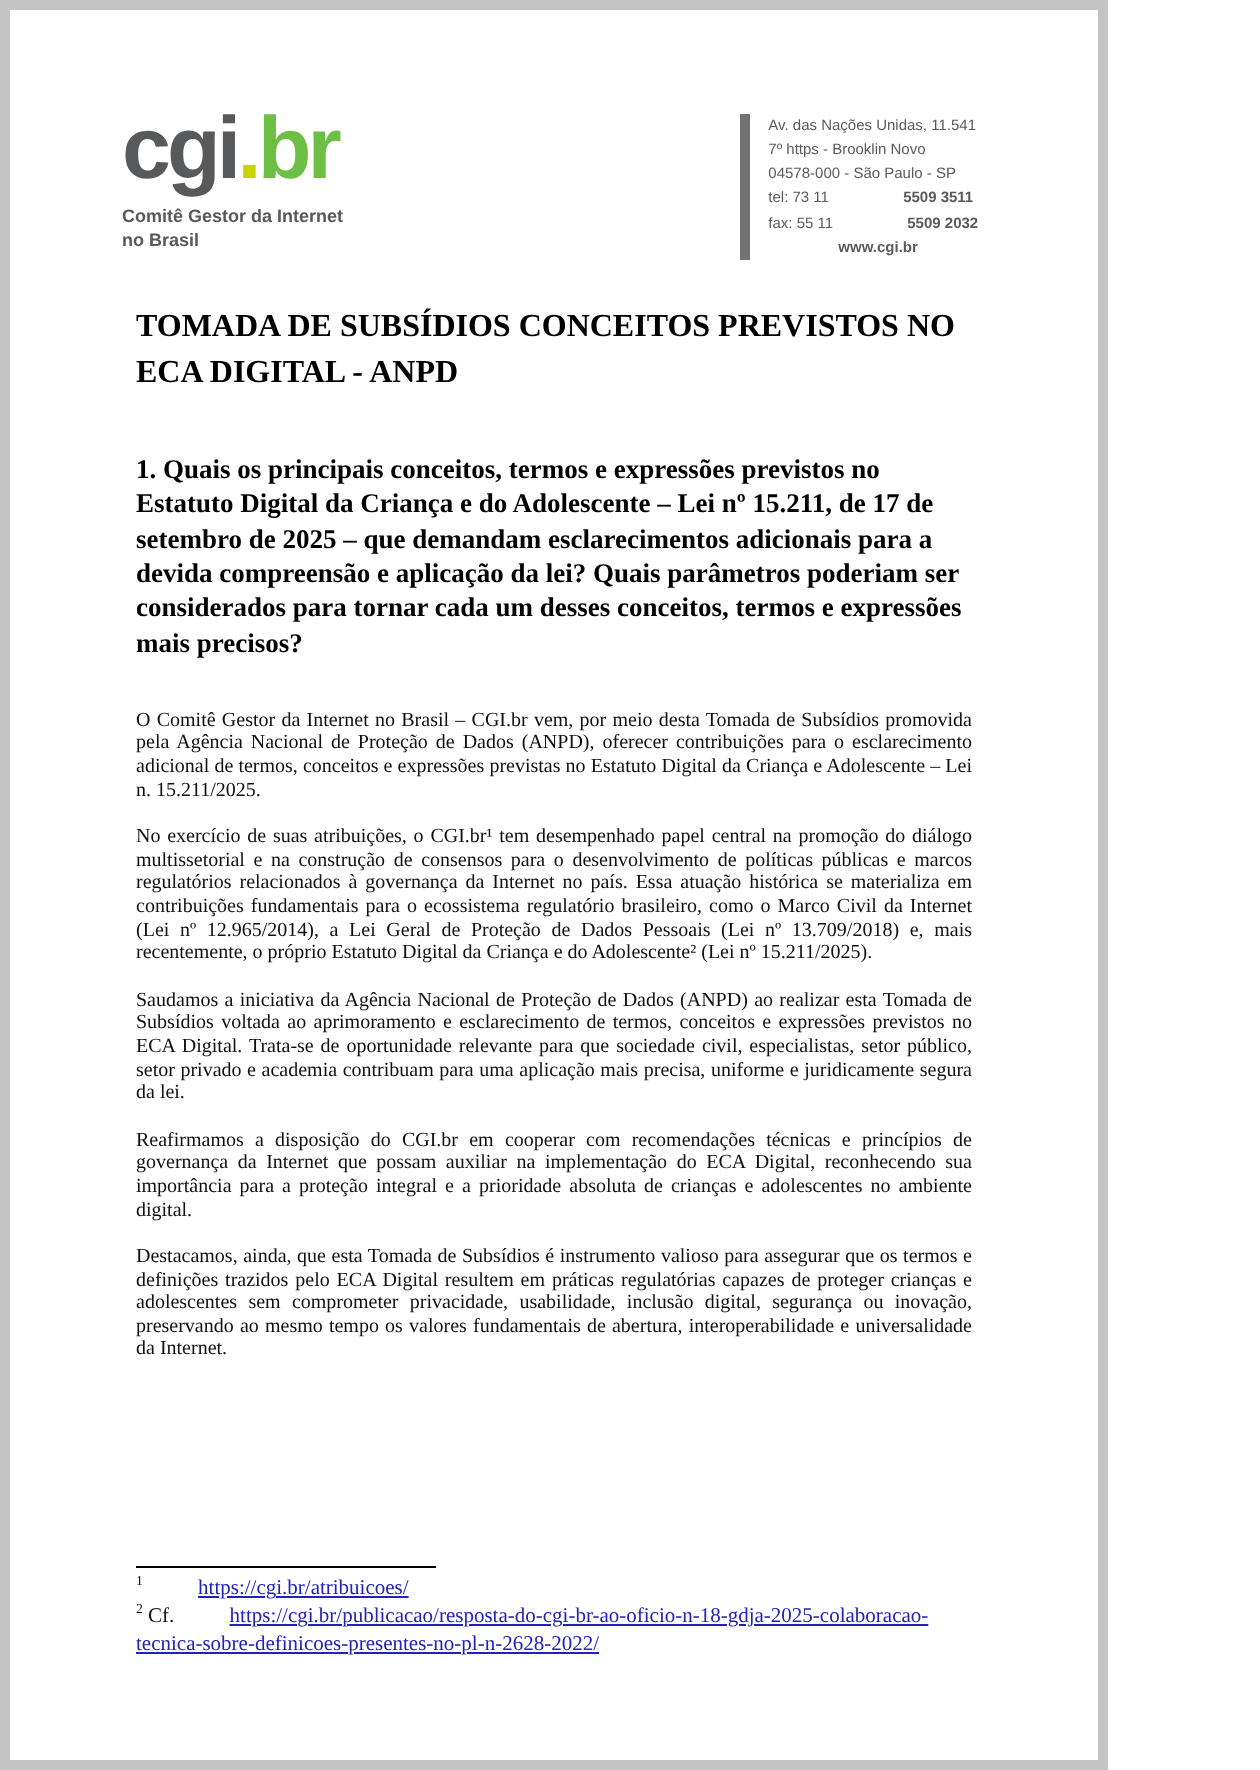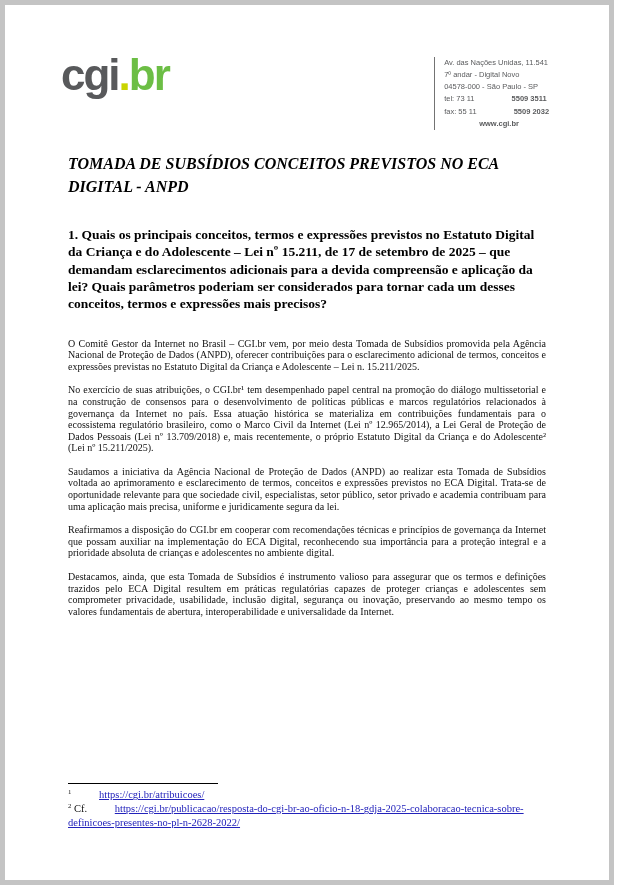--- a/index.html
+++ b/index.html
@@ -1,18 +1,18 @@
 <!DOCTYPE html>
 <html><head>
 <meta charset="utf-8">
 <style>
   html, body { margin: 0; padding: 0; background: #ffffff; }
   .page {
     position: relative;
-    width: 614px;
+    width: 554px;
     height: 885px;
     box-sizing: border-box;
     background: #ffffff;
     border: 5px solid #c4c4c4;
     font-family: "Liberation Serif", serif;
     color: #0c0c0c;
     overflow: hidden;
   }
   .content {
     position: absolute;
@@ -38,38 +38,37 @@
   .logo-br  { color: #6cbe45; }
   .logo-tagline {
     margin-top: 6px;
     font-family: "Liberation Sans", sans-serif;
     font-weight: bold;
     font-size: 9px;
     line-height: 1.3;
     color: #58595b;
   }
   .address {
-    border-left: 1px solid #737373;
+    border-left: 5px solid #737373;
     padding-left: 9px;
     margin-top: 4px;
     font-family: "Liberation Sans", sans-serif;
     font-size: 7.5px;
     line-height: 1.62;
     color: #5a5b5d;
     min-height: 72px;
   }
   .address .b { font-weight: bold; padding-left: 35px; }
   
   .doc-title {
     margin: 22px 63px 0 63px;
     font-size: 16px;
     font-weight: bold;
     line-height: 1.45;
     color: #000;
-    font-style: italic;
   }
   .question {
     margin: 28px 63px 0 63px;
     font-size: 13.5px;
     font-weight: bold;
     line-height: 1.28;
     color: #000;
   }
   .question-note {
     margin: 1px 63px 0 63px;
@@ -118,24 +117,28 @@
 <body>
 
 <div class="page">
   <div class="content">
 
     <div class="header">
       <div>
         <div class="logo-text">
           <span class="logo-cgi">cgi</span><span class="logo-dot">.</span><span class="logo-br">br</span>
         </div>
+        <div class="logo-tagline">
+          <div>Comitê Gestor da Internet</div>
+          <div>no Brasil</div>
+        </div>
       </div>
       <div class="address">
         <div><span>Av. das Nações Unidas, 11.541</span><span class="b"></span></div>
-        <div><span>7º andar - Digital Novo</span><span class="b"></span></div>
+        <div><span>7º https - Brooklin Novo</span><span class="b"></span></div>
         <div><span>04578-000 - São Paulo - SP</span><span class="b"></span></div>
         <div><span>tel:  73 11 </span><span class="b">5509 3511</span></div>
         <div><span>fax: 55 11 </span><span class="b">5509 2032</span></div>
         <div><span></span><span class="b">www.cgi.br</span></div>
       </div>
     </div>
 
     <div class="doc-title">TOMADA DE SUBSÍDIOS CONCEITOS PREVISTOS NO ECA DIGITAL - ANPD</div>
 
     <div class="question">1. Quais os principais conceitos, termos e expressões previstos no Estatuto Digital da Criança e do Adolescente – Lei nº 15.211, de 17 de setembro de 2025 – que demandam esclarecimentos adicionais para a devida compreensão e aplicação da lei? Quais parâmetros poderiam ser considerados para tornar cada um desses conceitos, termos e expressões mais precisos?</div>

